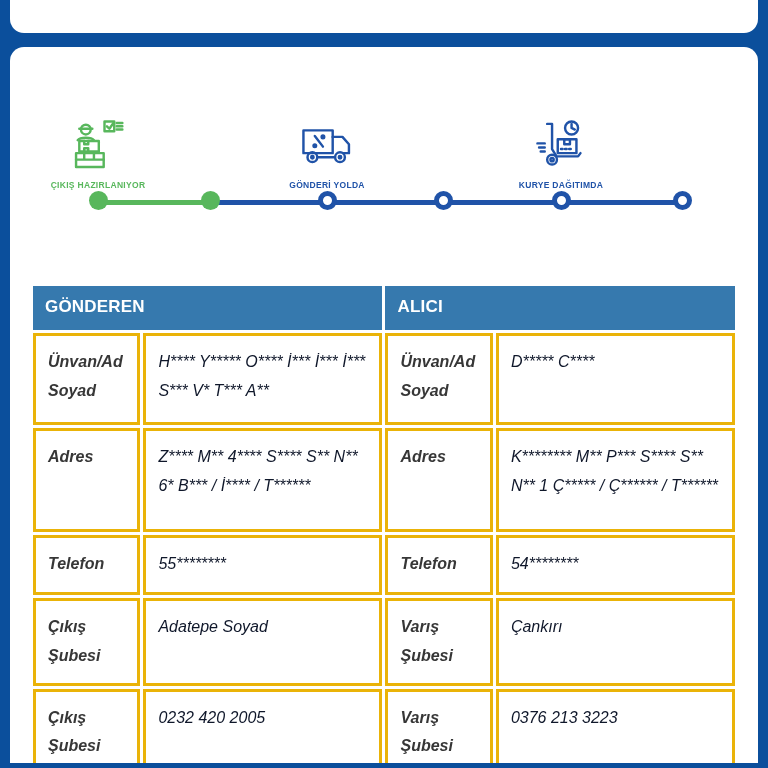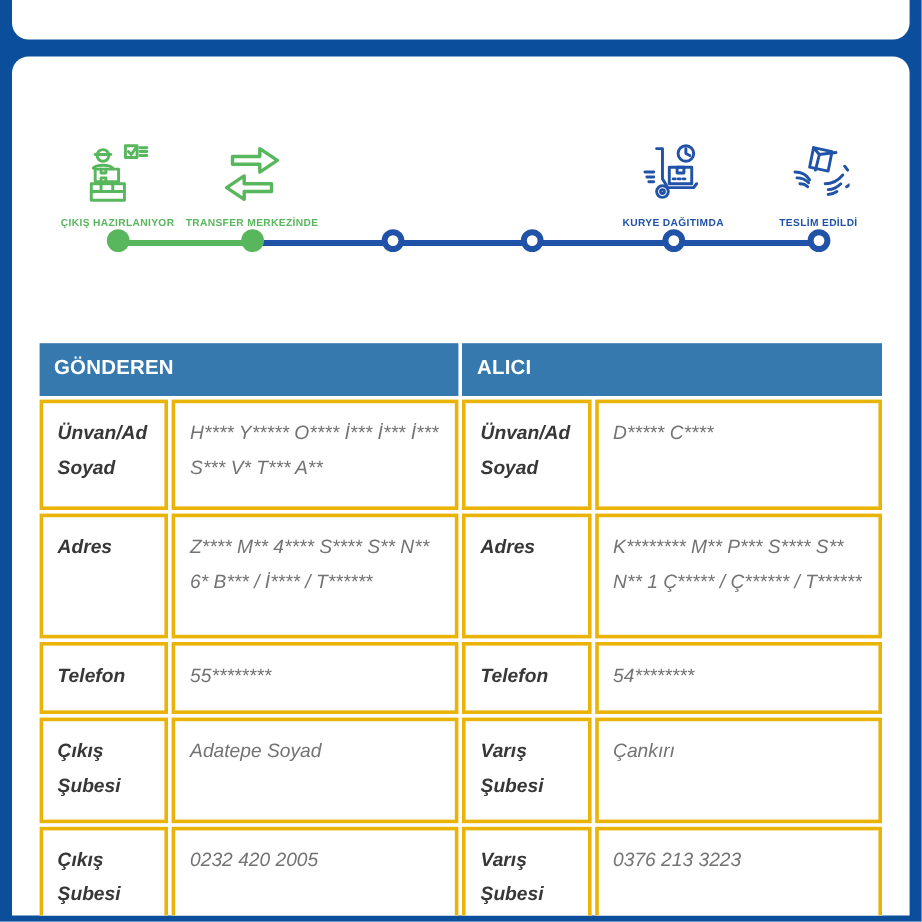--- a/index.html
+++ b/index.html
@@ -56,21 +56,21 @@
   th{
     background:#3679ae;color:#ffffff;text-align:left;
     font-size:17px;font-weight:700;height:44px;padding:0 0 3px 12px;
     letter-spacing:.2px;
   }
   td{
     border:3px solid #eab308;vertical-align:top;
     padding:12px 12px;font-size:16px;line-height:1.8;background:#fff;font-style:italic;
   }
   td.lbl{font-weight:700;color:#373737;}
-  td.val{color:#737373;}
+  td.val{color:#0f172a;}
   tr.r1 td{height:92px;} tr.r2 td{height:104px;} tr.r3 td{height:60px;}
   tr.r4 td{height:86px;} tr.r5 td{height:110px;}
 </style>
 </head>
 <body>
 
 <div class="top-card"></div>
 
 <div class="main-card">
 
@@ -89,62 +89,58 @@
           <path d="M7 26c3-4 17-4 20 0"></path>
           <rect x="9" y="27" width="24" height="13"></rect>
             <path d="M15 27v4h5v-4M15 40v-4h5v4"></path>
           <rect x="5" y="42" width="34" height="17"></rect>
             <path d="M5 50h34M15 42v8M27 42v8"></path>
         </svg>
       </div>
       <div class="stage-label">ÇIKIŞ HAZIRLANIYOR</div>
     </div>
 
-    <div class="stage done s2">
+
+    <div class="stage pending s3">
       <div class="icon-wrap">
-        <svg width="52" height="52" viewBox="0 0 64 64" fill="none" stroke="currentColor" stroke-width="3.5" stroke-linejoin="round">
-          <path d="M12 22v-8h28V6l18 12-18 12v-8H12z"></path>
-          <path d="M52 42v8H24v8L6 46l18-12v8h28z"></path>
+        <svg width="54" height="52" viewBox="0 0 64 64" fill="none" stroke="currentColor" stroke-width="3" stroke-linecap="round" stroke-linejoin="round">
+          <rect x="3" y="14" width="36" height="28"></rect>
+          <path d="M39 22h12l8 9v11h-7"></path>
+          <path d="M17 21l10 13"></path>
+            <circle cx="27" cy="22" r="1.6"></circle>
+            <circle cx="17" cy="33" r="1.6"></circle>
+          <circle cx="14" cy="47" r="6"></circle>
+            <circle cx="14" cy="47" r="1.5"></circle>
+          <circle cx="48" cy="47" r="6"></circle>
+            <circle cx="48" cy="47" r="1.5"></circle>
+          <path d="M21 47h20"></path>
         </svg>
       </div>
-      <div class="stage-label">TRANSFER MERKEZİNDE</div>
+      <div class="stage-label">GÖNDERİ YOLDA</div>
     </div>
-
 
 
     <div class="stage pending s5">
       <div class="icon-wrap">
         <svg width="52" height="52" viewBox="0 0 64 64" fill="none" stroke="currentColor" stroke-width="3" stroke-linecap="round" stroke-linejoin="round">
           <circle cx="45" cy="11" r="8"></circle>
             <path d="M45 6v5l4 2"></path>
           <rect x="28" y="25" width="23" height="17"></rect>
             <path d="M36 25h7v6h-7z"></path>
           <path d="M32 37h2M37 37h2M42 37h2"></path>
           <path d="M15 6h6v31l5 8"></path>
           <circle cx="21" cy="50" r="6"></circle>
             <circle cx="21" cy="50" r="2"></circle>
           <path d="M28 46h25l3-4"></path>
           <path d="M3 30h9M5 35h7M7 40h5"></path>
         </svg>
       </div>
       <div class="stage-label">KURYE DAĞITIMDA</div>
     </div>
 
-    <div class="stage pending s6">
-      <div class="icon-wrap">
-        <svg width="52" height="52" viewBox="0 0 64 64" fill="none" stroke="currentColor" stroke-width="3" stroke-linecap="round" stroke-linejoin="round">
-          <path d="M27 5l19 4-4 20-19-4z"></path>
-          <path d="M27 5l6 7 17-2M33 12l-4 16"></path>
-          <path d="M8 30c6 0 12 3 15 8M10 36c5 0 9 2 12 5M13 42c3 0 6 1 8 3"></path>
-          <path d="M57 33c-5 6-12 9-18 9M55 42c-4 4-9 6-13 6M51 50c-3 2-6 3-9 3"></path>
-          <path d="M59 24l3 4M61 45l3-2"></path>
-        </svg>
-      </div>
-      <div class="stage-label">TESLİM EDİLDİ</div>
-    </div>
 
     <div class="dot done d1"></div>
     <div class="dot done d2"></div>
     <div class="dot pending d3"></div>
     <div class="dot pending d4"></div>
     <div class="dot pending d5"></div>
     <div class="dot pending d6"></div>
   </div>
 
   <table class="info">

